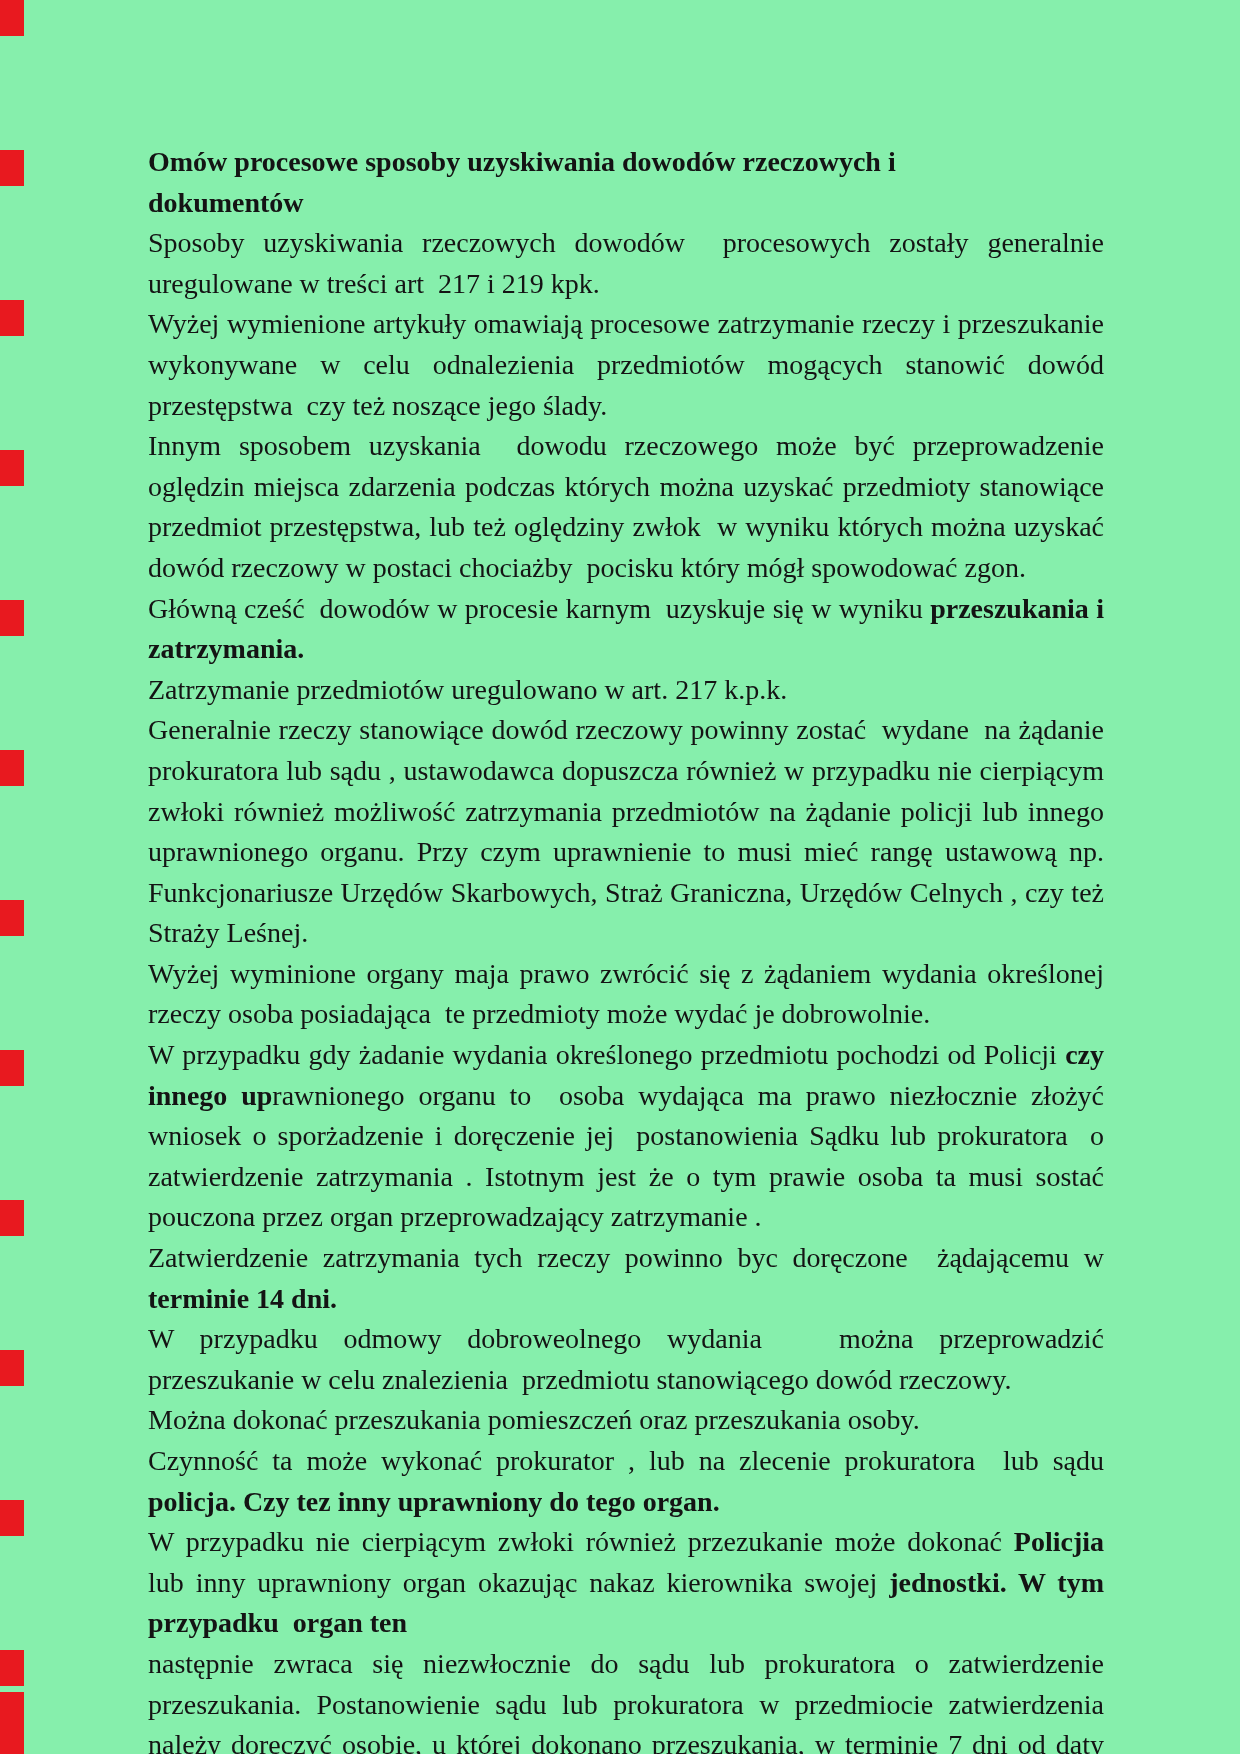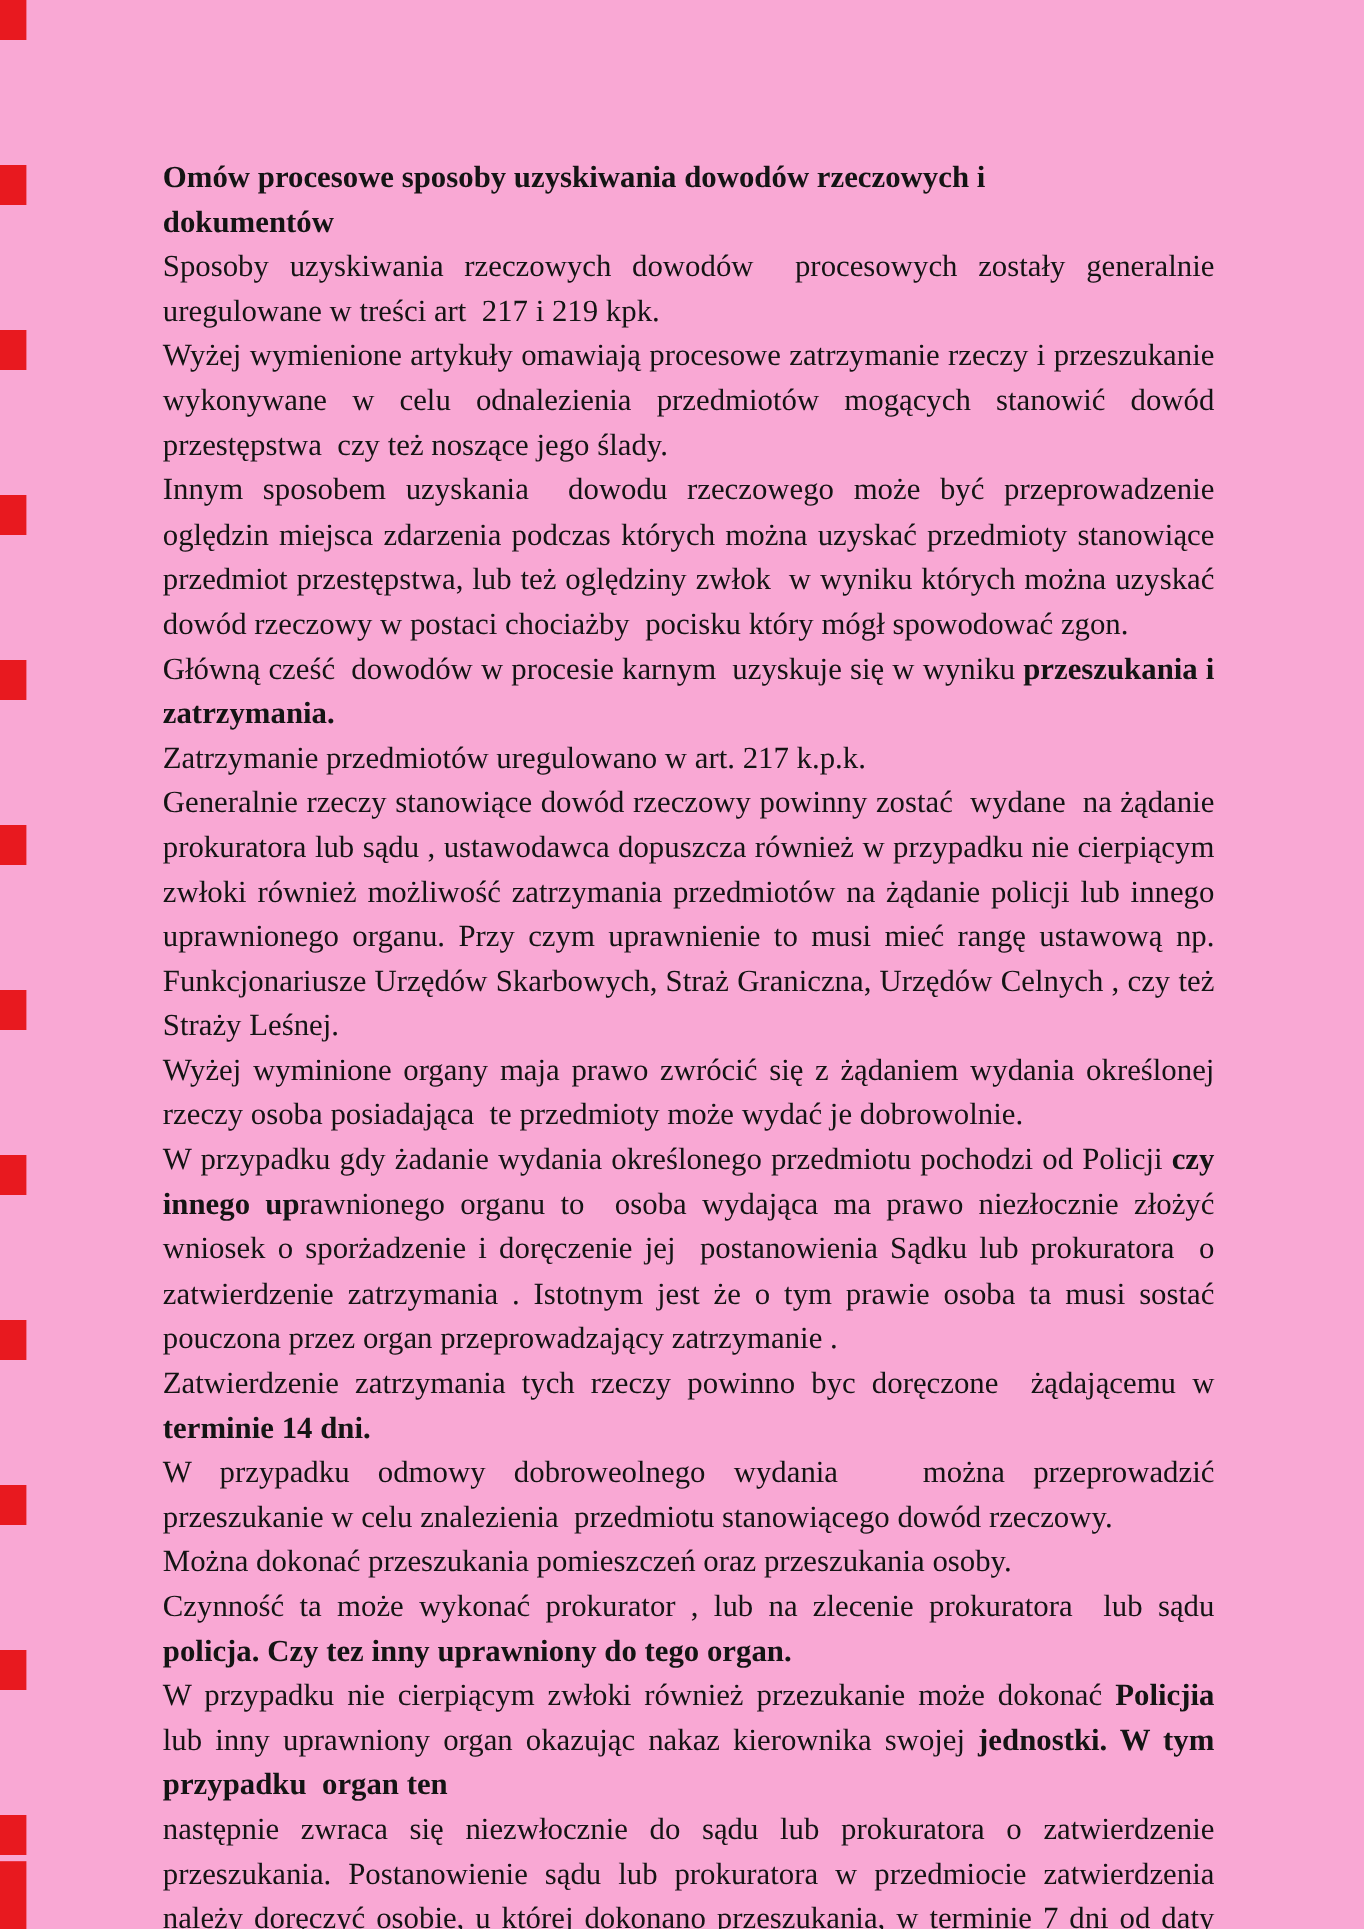--- a/index.html
+++ b/index.html
@@ -58,17 +58,17 @@
   #document-body p.heading span {
     font-weight: 700;
   }
   #document-body span.b {
     font-weight: 700;
   }
 </style>
 </head>
 <body>
 
-<div id="page" style="background: #f9a8d4;">
+<div id="page" style="background: #86efac;">
   <div id="left-marks"></div>
   <div id="left-marks-bottom"></div>
   <div id="document-body" style="color: rgb(20, 20, 20);"><p class="heading"><span class="b">Omów procesowe sposoby uzyskiwania dowodów rzeczowych i</span><br><span class="b">dokumentów</span></p><p><span>Sposoby uzyskiwania rzeczowych dowodów  procesowych zostały generalnie uregulowane w treści art  217 i 219 kpk.</span></p><p><span>Wyżej wymienione artykuły omawiają procesowe zatrzymanie rzeczy i przeszukanie wykonywane w celu odnalezienia przedmiotów mogących stanowić dowód przestępstwa  czy też noszące jego ślady.</span></p><p><span>Innym sposobem uzyskania  dowodu rzeczowego może być przeprowadzenie oględzin miejsca zdarzenia podczas których można uzyskać przedmioty stanowiące przedmiot przestępstwa, lub też oględziny zwłok  w wyniku których można uzyskać  dowód rzeczowy w postaci chociażby  pocisku który mógł spowodować zgon.</span></p><p><span>Główną cześć  dowodów w procesie karnym  uzyskuje się w wyniku </span><span class="b">przeszukania i zatrzymania.</span></p><p><span>Zatrzymanie przedmiotów uregulowano w art. 217 k.p.k.</span></p><p><span>Generalnie rzeczy stanowiące dowód rzeczowy powinny zostać  wydane  na żądanie prokuratora lub sądu , ustawodawca dopuszcza również w przypadku nie cierpiącym zwłoki również możliwość zatrzymania przedmiotów na żądanie policji lub innego  uprawnionego organu. Przy czym uprawnienie to musi mieć rangę ustawową np. Funkcjonariusze Urzędów Skarbowych, Straż Graniczna, Urzędów Celnych , czy też Straży Leśnej.</span></p><p><span>Wyżej wyminione organy maja prawo zwrócić się z żądaniem wydania określonej rzeczy osoba posiadająca  te przedmioty może wydać je dobrowolnie.</span></p><p><span>W przypadku gdy żadanie wydania określonego przedmiotu pochodzi od Policji </span><span class="b">czy innego up</span><span>rawnionego organu to  osoba wydająca ma prawo niezłocznie złożyć wniosek o sporżadzenie i doręczenie jej  postanowienia Sądku lub prokuratora  o zatwierdzenie zatrzymania . Istotnym jest że o tym prawie osoba ta musi sostać pouczona przez organ przeprowadzający zatrzymanie .</span></p><p><span>Zatwierdzenie zatrzymania tych rzeczy powinno byc doręczone  żądającemu w </span><span class="b">terminie 14 dni.</span></p><p><span>W przypadku odmowy dobroweolnego wydania   można przeprowadzić przeszukanie w celu znalezienia  przedmiotu stanowiącego dowód rzeczowy.</span></p><p><span>Można dokonać przeszukania pomieszczeń oraz przeszukania osoby.</span></p><p><span>Czynność ta może wykonać prokurator , lub na zlecenie prokuratora  lub sądu </span><span class="b">policja. Czy tez inny uprawniony do tego organ.</span></p><p><span>W przypadku nie cierpiącym zwłoki również przezukanie może dokonać </span><span class="b">Policjia</span><span>  lub inny uprawniony organ okazując nakaz kierownika swojej </span><span class="b">jednostki. W tym przypadku  organ ten</span></p><p><span>następnie zwraca się niezwłocznie do sądu lub prokuratora o zatwierdzenie przeszukania. Postanowienie sądu lub prokuratora w przedmiocie zatwierdzenia należy doręczyć osobie, u której dokonano przeszukania, w terminie 7 dni od daty czynności na zgłoszone do protokołu żądanie tej osoby. Osobę u której nastąpiło przeszukanie nalezy o prawie tym pouczyć</span></p></div>
 </div>
 
 </body></html>

